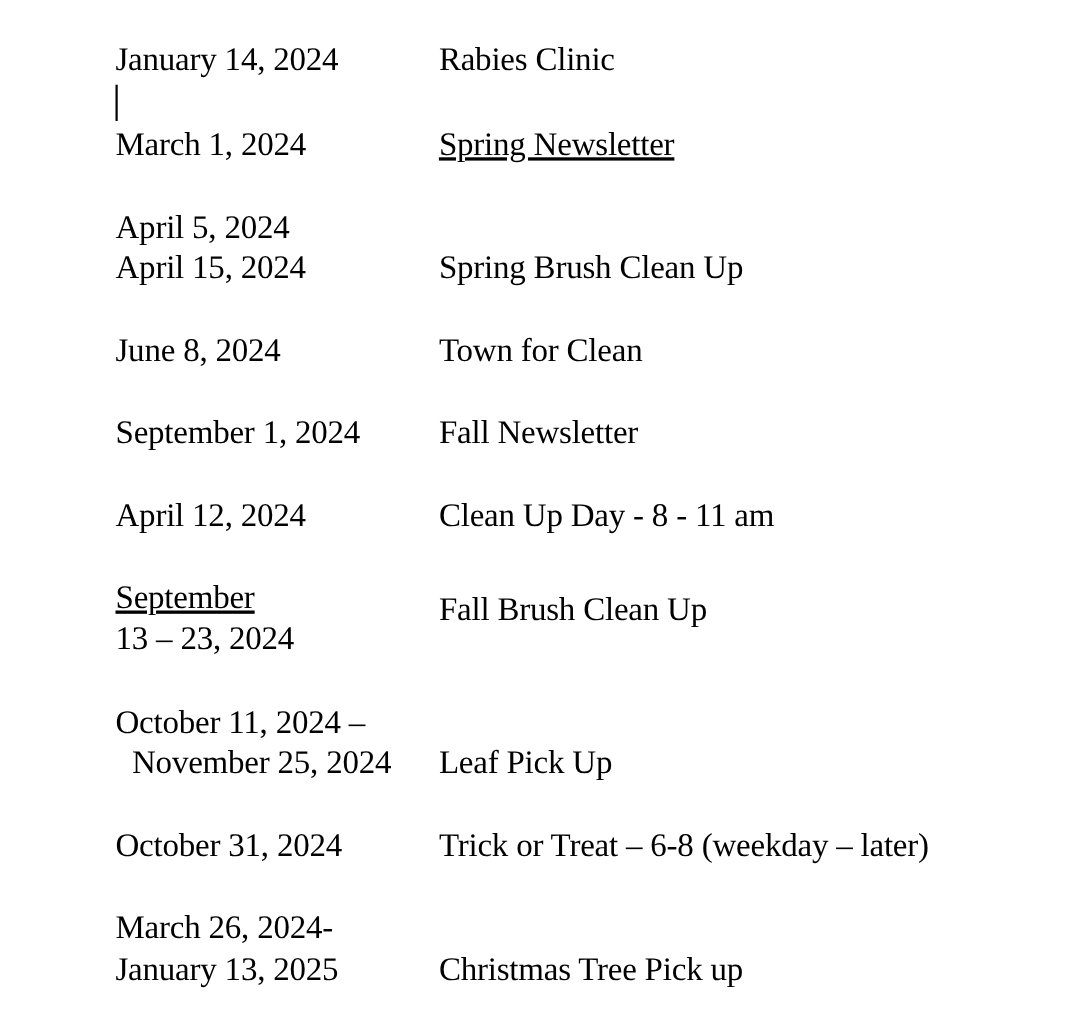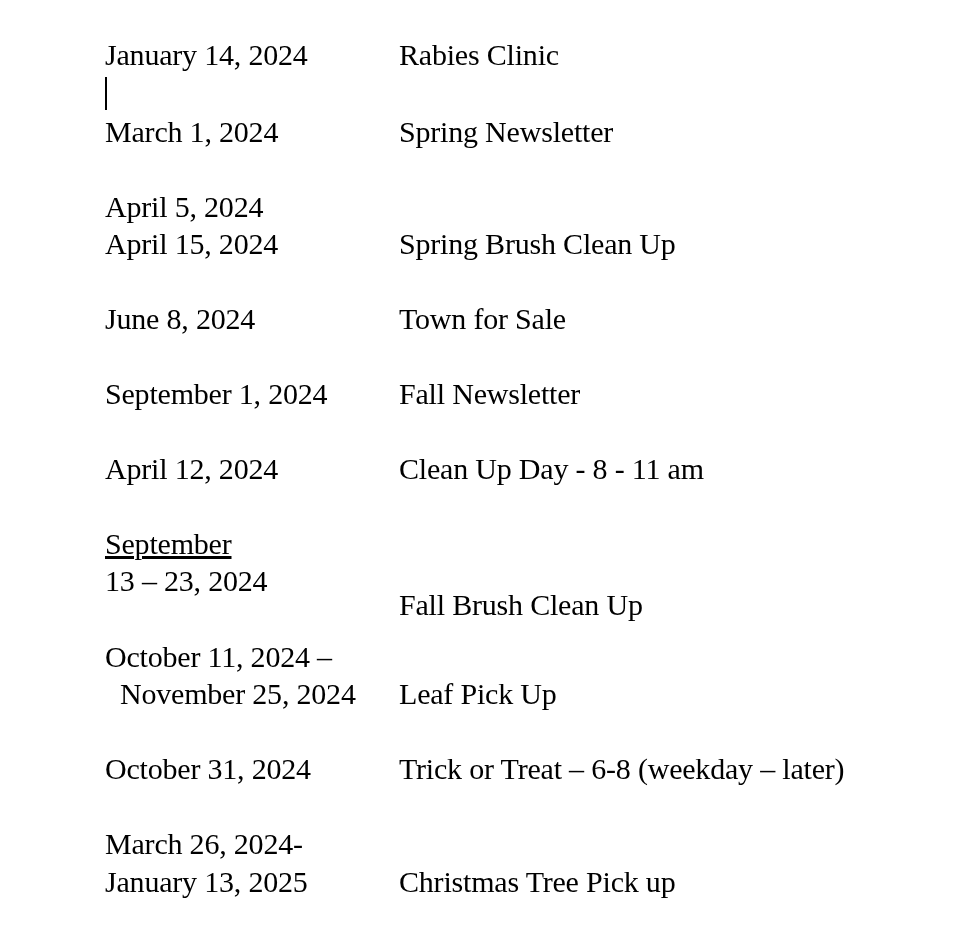--- a/index.html
+++ b/index.html
@@ -45,38 +45,38 @@
 <body>
 
 <div class="page">
 
   <div class="line col-date" style="top:37px;">January 14, 2024</div>
   <div class="line col-event" style="top:37px;">Rabies Clinic</div>
 
   <div class="cursor"></div>
 
   <div class="line col-date" style="top:114px;">March 1, 2024</div>
-  <div class="line col-event" style="top:114px;">Spring Newsletter</div>
+  <div class="line col-event" style="top:114px;text-decoration:underline;">Spring Newsletter</div>
 
   <div class="line col-date" style="top:189px;">April 5, 2024</div>
   <div class="line col-date" style="top:226px;text-align:right;">April 15, 2024</div>
   <div class="line col-event" style="top:226px;">Spring Brush Clean Up</div>
 
   <div class="line col-date" style="top:301px;">June 8, 2024</div>
-  <div class="line col-event" style="top:301px;">Town for Sale</div>
+  <div class="line col-event" style="top:301px;">Town for Clean</div>
 
   <div class="line col-date" style="top:376px;">September 1, 2024</div>
   <div class="line col-event" style="top:376px;">Fall Newsletter</div>
 
   <div class="line col-date" style="top:451px;">April 12, 2024</div>
   <div class="line col-event" style="top:451px;">Clean Up Day - 8 - 11 am</div>
 
   <div class="line col-date" style="top:526px;text-decoration:underline;">September</div>
   <div class="line col-date" style="top:563px;">13 – 23, 2024</div>
-  <div class="line col-event" style="top:587px;">Fall Brush Clean Up</div>
+  <div class="line col-event" style="top:537px;">Fall Brush Clean Up</div>
 
   <div class="line col-date" style="top:639px;">October 11, 2024 –</div>
   <div class="line col-date" style="top:676px;margin-left:15px;">November 25, 2024</div>
   <div class="line col-event" style="top:676px;">Leaf Pick Up</div>
 
   <div class="line col-date" style="top:751px;">October 31, 2024</div>
   <div class="line col-event" style="top:751px;">Trick or Treat – 6-8 (weekday – later)</div>
 
   <div class="line col-date" style="top:826px;">March 26, 2024-</div>
   <div class="line col-date" style="top:864px;">January 13, 2025</div>

